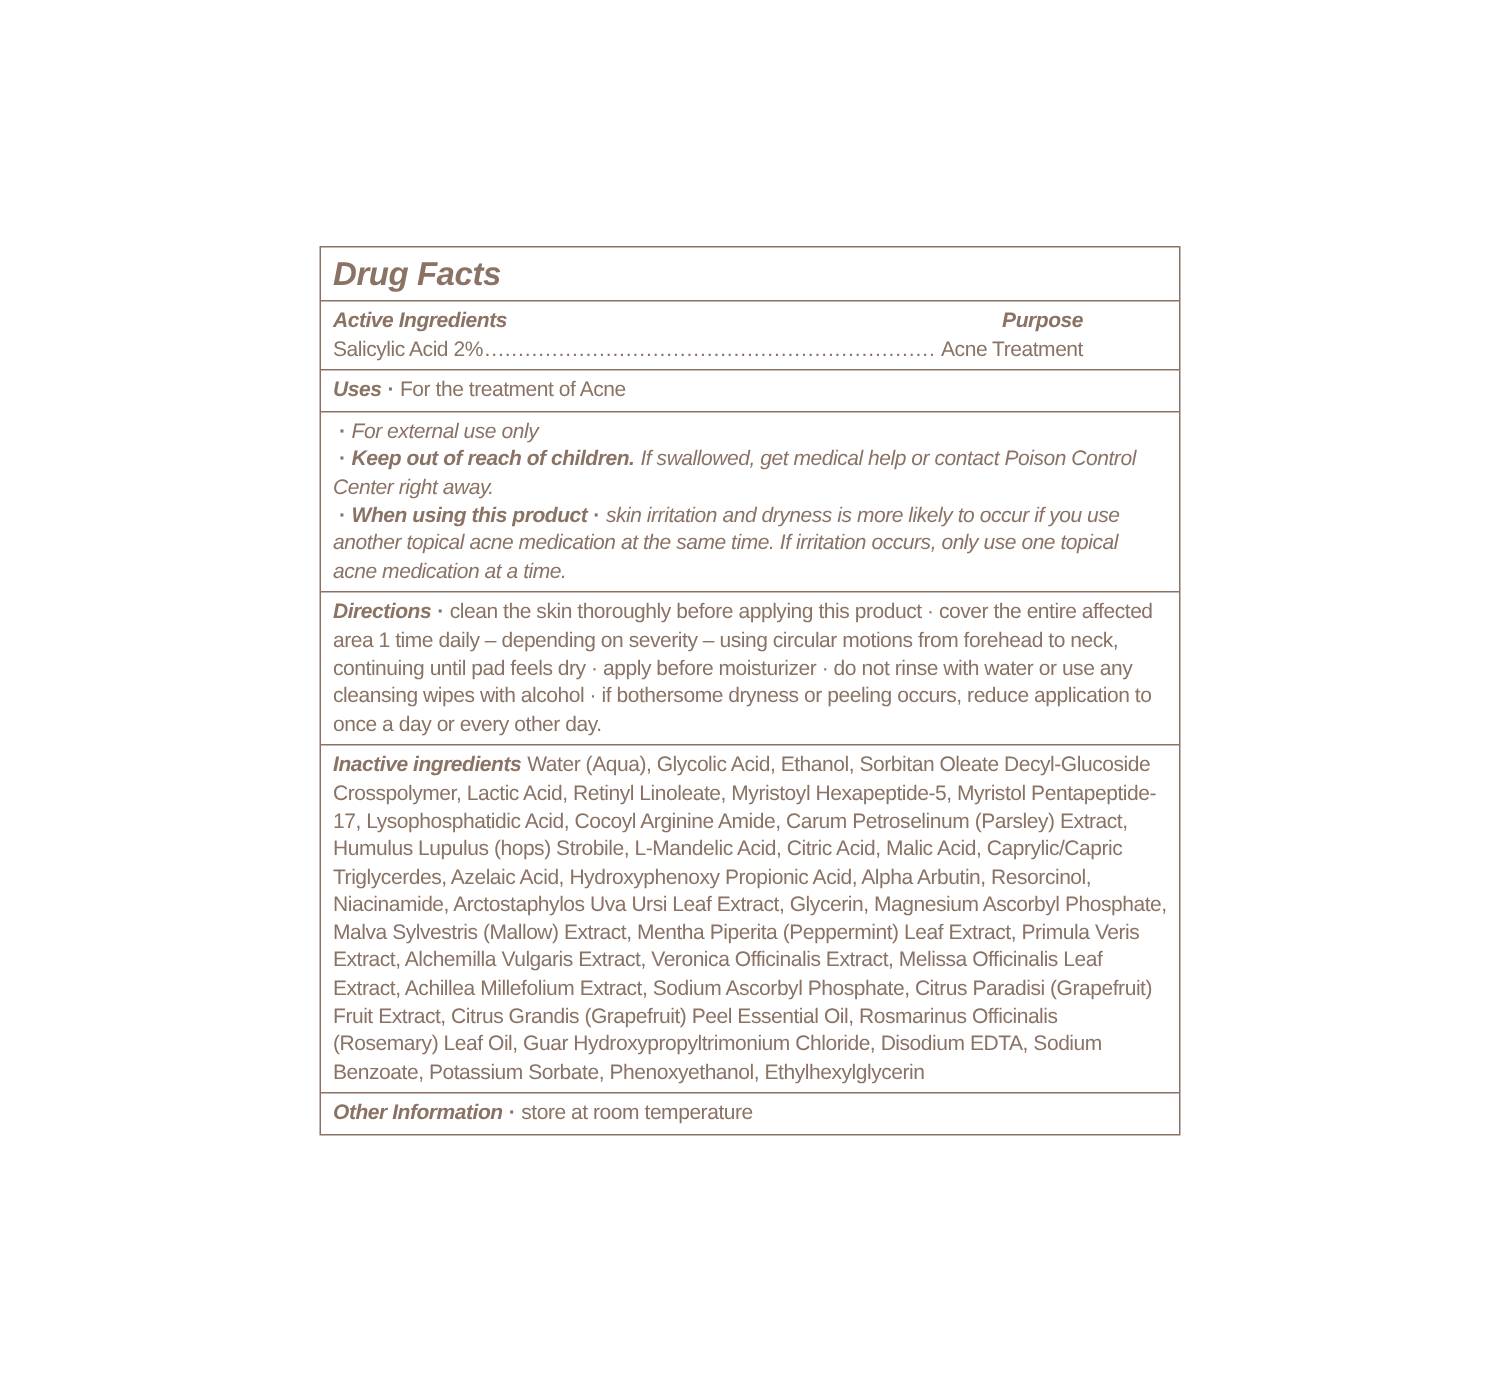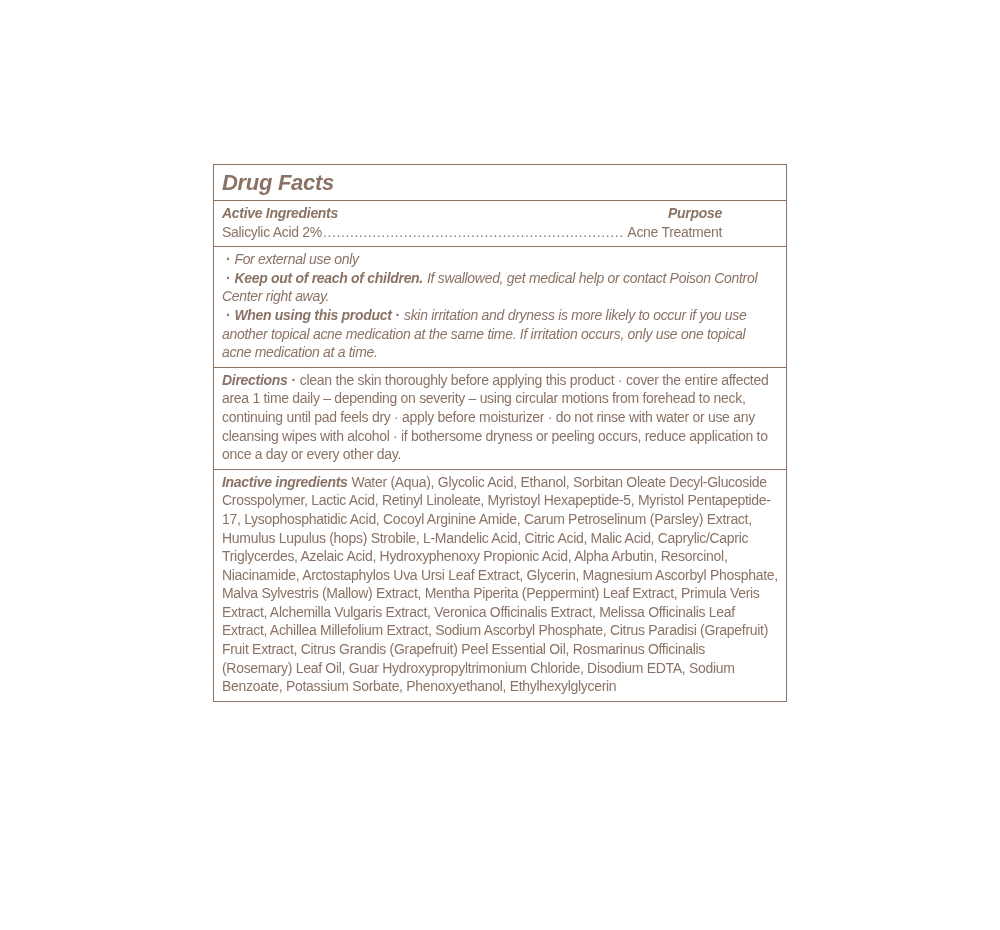--- a/index.html
+++ b/index.html
@@ -83,29 +83,35 @@
       <span class="hd">Active Ingredients</span>
       <span class="hd">Purpose</span>
     </div>
     <div class="ai-row">
       <span>Salicylic Acid 2%</span>
       <span class="leader"></span>
       <span class="ai-purpose">Acne Treatment</span>
     </div>
   </div>
 
+  <div class="sec uses-sec">
+    <span class="hd">Uses</span><span class="blt">·</span><span>For the treatment of Acne</span>
+  </div>
 
   <div class="sec warn-sec">
     <p class="it"><span class="blt">·</span><span>For external use only</span></p>
     <p class="it"><span class="blt">·</span><b>Keep out of reach of children.</b><span class="sp">If swallowed, get medical help or contact Poison Control Center right away.</span></p>
     <p class="it"><span class="blt">·</span><b>When using this product</b><span class="blt">·</span><span>skin irritation and dryness is more likely to occur if you use another topical acne medication at the same time. If irritation occurs, only use one topical acne medication at a time.</span></p>
   </div>
 
   <div class="sec dir-sec">
     <p><span class="hd">Directions</span><span class="blt">·</span><span>clean the skin thoroughly before applying this product · cover the entire affected area 1 time daily – depending on severity –  using circular motions from forehead to neck, continuing until pad feels dry · apply before moisturizer · do not rinse with water or use any cleansing wipes with alcohol · if bothersome dryness or peeling occurs, reduce application to once a day or every other day.</span></p>
   </div>
 
   <div class="sec inactive-sec">
     <p><span class="hd hd-gap">Inactive ingredients</span><span>Water (Aqua), Glycolic Acid, Ethanol, Sorbitan Oleate Decyl-Glucoside Crosspolymer, Lactic Acid, Retinyl Linoleate, Myristoyl Hexapeptide-5, Myristol Pentapeptide-17, Lysophosphatidic Acid, Cocoyl Arginine Amide, Carum Petroselinum (Parsley) Extract, Humulus Lupulus (hops) Strobile, L-Mandelic Acid, Citric Acid, Malic Acid, Caprylic/Capric Triglycerdes, Azelaic Acid, Hydroxyphenoxy Propionic Acid, Alpha Arbutin, Resorcinol, Niacinamide, Arctostaphylos Uva Ursi Leaf Extract, Glycerin, Magnesium Ascorbyl Phosphate, Malva Sylvestris (Mallow) Extract, Mentha Piperita (Peppermint) Leaf Extract, Primula Veris Extract, Alchemilla Vulgaris Extract, Veronica Officinalis Extract, Melissa Officinalis Leaf Extract, Achillea Millefolium Extract, Sodium Ascorbyl Phosphate, Citrus Paradisi (Grapefruit) Fruit Extract, Citrus Grandis (Grapefruit) Peel Essential Oil, Rosmarinus Officinalis (Rosemary) Leaf Oil, Guar Hydroxypropyltrimonium Chloride, Disodium EDTA, Sodium Benzoate, Potassium Sorbate, Phenoxyethanol, Ethylhexylglycerin</span></p>
   </div>
 
+  <div class="sec other-sec">
+    <span class="hd">Other Information</span><span class="blt">·</span><span>store at room temperature</span>
+  </div>
 
 </div>
 
 </body></html>

